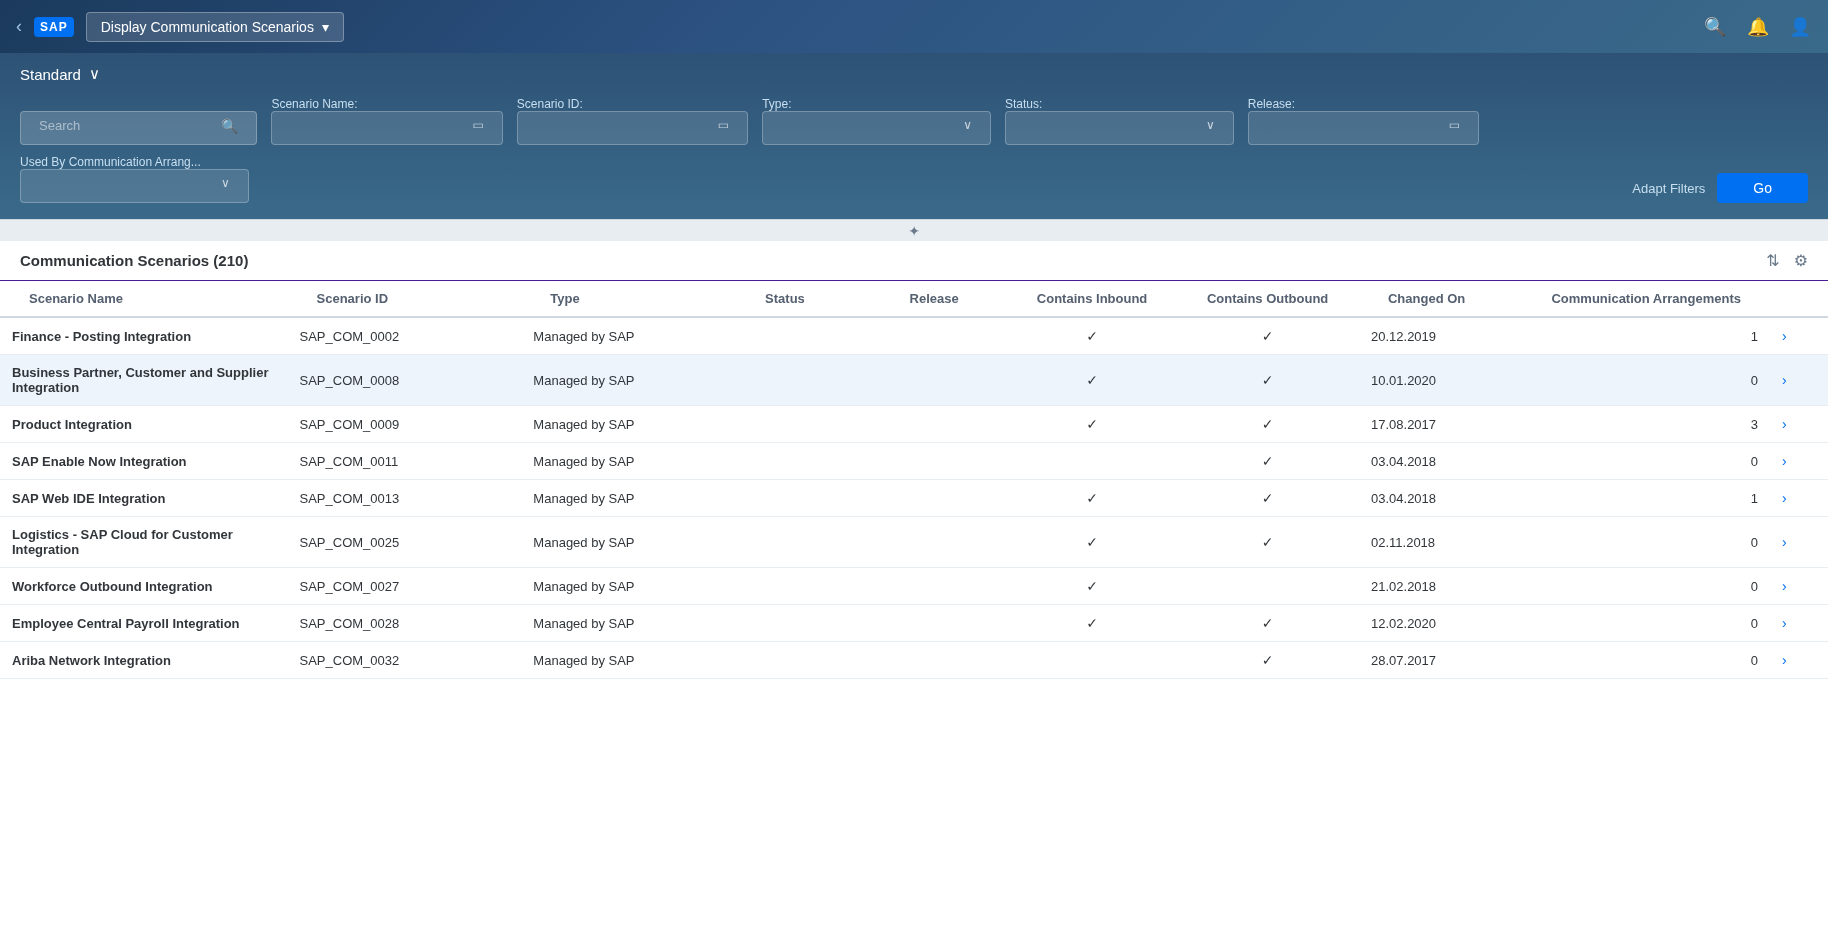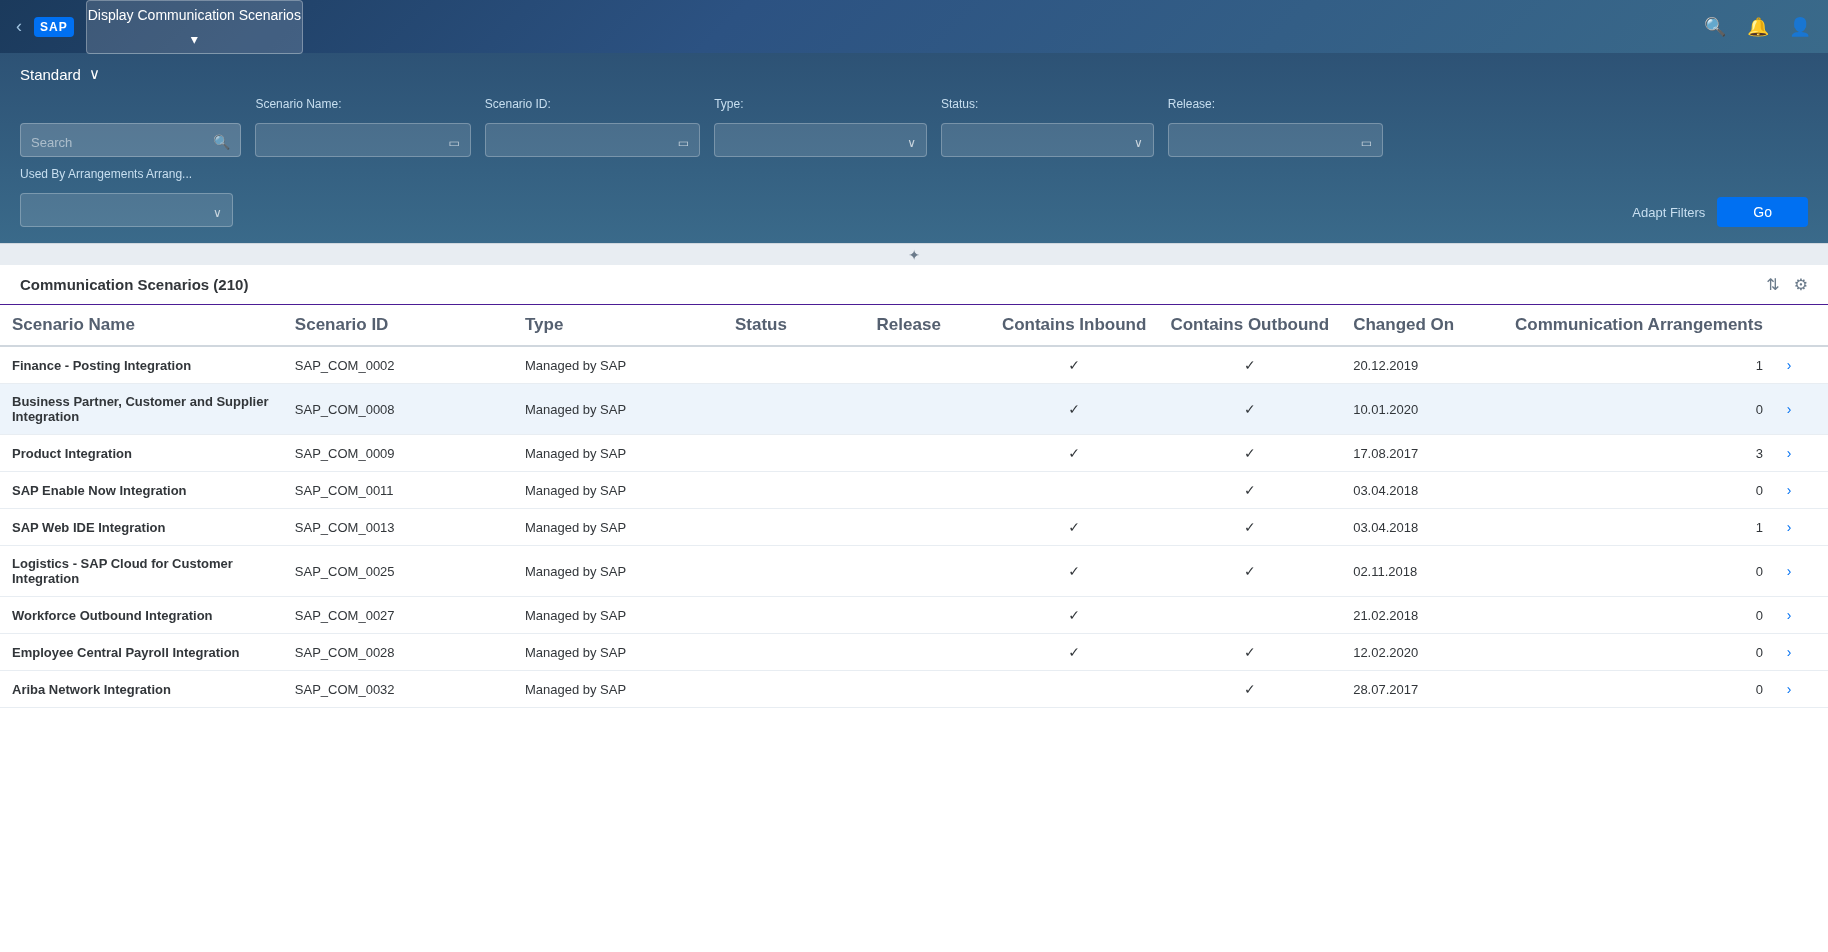--- a/index.html
+++ b/index.html
@@ -30,27 +30,26 @@
       color: white;
       font-weight: bold;
       font-size: 12px;
       letter-spacing: 1px;
     }
     .header-title-btn {
       background: rgba(255,255,255,0.15);
       border: 1px solid rgba(255,255,255,0.3);
       border-radius: 4px;
       color: white;
-      padding: 6px 1px;
+      padding: 6px 14px;
       font-size: 14px;
       cursor: pointer;
       display: flex;
       align-items: center;
       gap: 8px;
-      flex-direction: column;
     }
     .header-icons {
       margin-left: auto;
       display: flex;
       gap: 20px;
       align-items: center;
     }
     .header-icon {
       color: #c8dff0;
       font-size: 18px;
@@ -73,35 +72,35 @@
     }
     .filter-row {
       display: flex;
       align-items: flex-end;
       gap: 14px;
       flex-wrap: nowrap;
     }
     .filter-group {
       display: flex;
       flex-direction: column;
-      gap: 12px;
+      gap: 0;
     }
     .filter-label {
       color: #c8dff0;
       font-size: 12px;
     }
     .filter-input {
       background: rgba(255,255,255,0.12);
       border: 1px solid rgba(255,255,255,0.25);
       border-radius: 4px;
-      padding: 6px 10px;
+      padding: 6px 18px;
       color: white;
       font-size: 13px;
       display: flex;
-      align-items: flex-end;
+      align-items: flex-start;
       gap: 6px;
       min-width: 140px;
       height: 34px;
     }
     .filter-input-wide { min-width: 170px; }
     .filter-input-search {
       min-width: 160px;
       background: rgba(255,255,255,0.18);
     }
     .filter-input input {
@@ -188,24 +187,24 @@
     table {
       width: 100%;
       border-collapse: collapse;
       font-size: 13px;
     }
     thead tr {
       border-bottom: 2px solid #d0d7de;
     }
     thead th {
       text-align: left;
-      padding: 10px 12px;
+      padding: 10px 29px;
       color: #556070;
       font-weight: 600;
-      font-size: 17px;
+      font-size: 13px;
       white-space: nowrap;
     }
     thead th.right { text-align: right; }
     tbody tr {
       border-bottom: 1px solid #e8edf2;
     }
     tbody tr.highlighted { background: #edf4fb; }
     tbody td {
       padding: 10px 12px;
       vertical-align: middle;
@@ -297,21 +296,21 @@
       <span class="filter-label">Release:</span>
       <div class="filter-input filter-input-wide">
         <input type="text" style="">
         <span class="expand-icon">▭</span>
       </div>
     </div>
   </div>
 
   <div class="filter-row2">
     <div class="filter-group">
-      <span class="filter-label">Used By Arrangements Arrang...</span>
+      <span class="filter-label">Used By Communication Arrang...</span>
       <div class="filter-input" style="min-width:200px;">
         <input type="text" style="">
         <span class="chevron-icon">∨</span>
       </div>
     </div>
     <div class="adapt-filters-row" style="margin-left:auto; margin-top:8px;">
       <button class="adapt-filters-btn">Adapt Filters</button>
       <button class="go-btn">Go</button>
     </div>
   </div>

